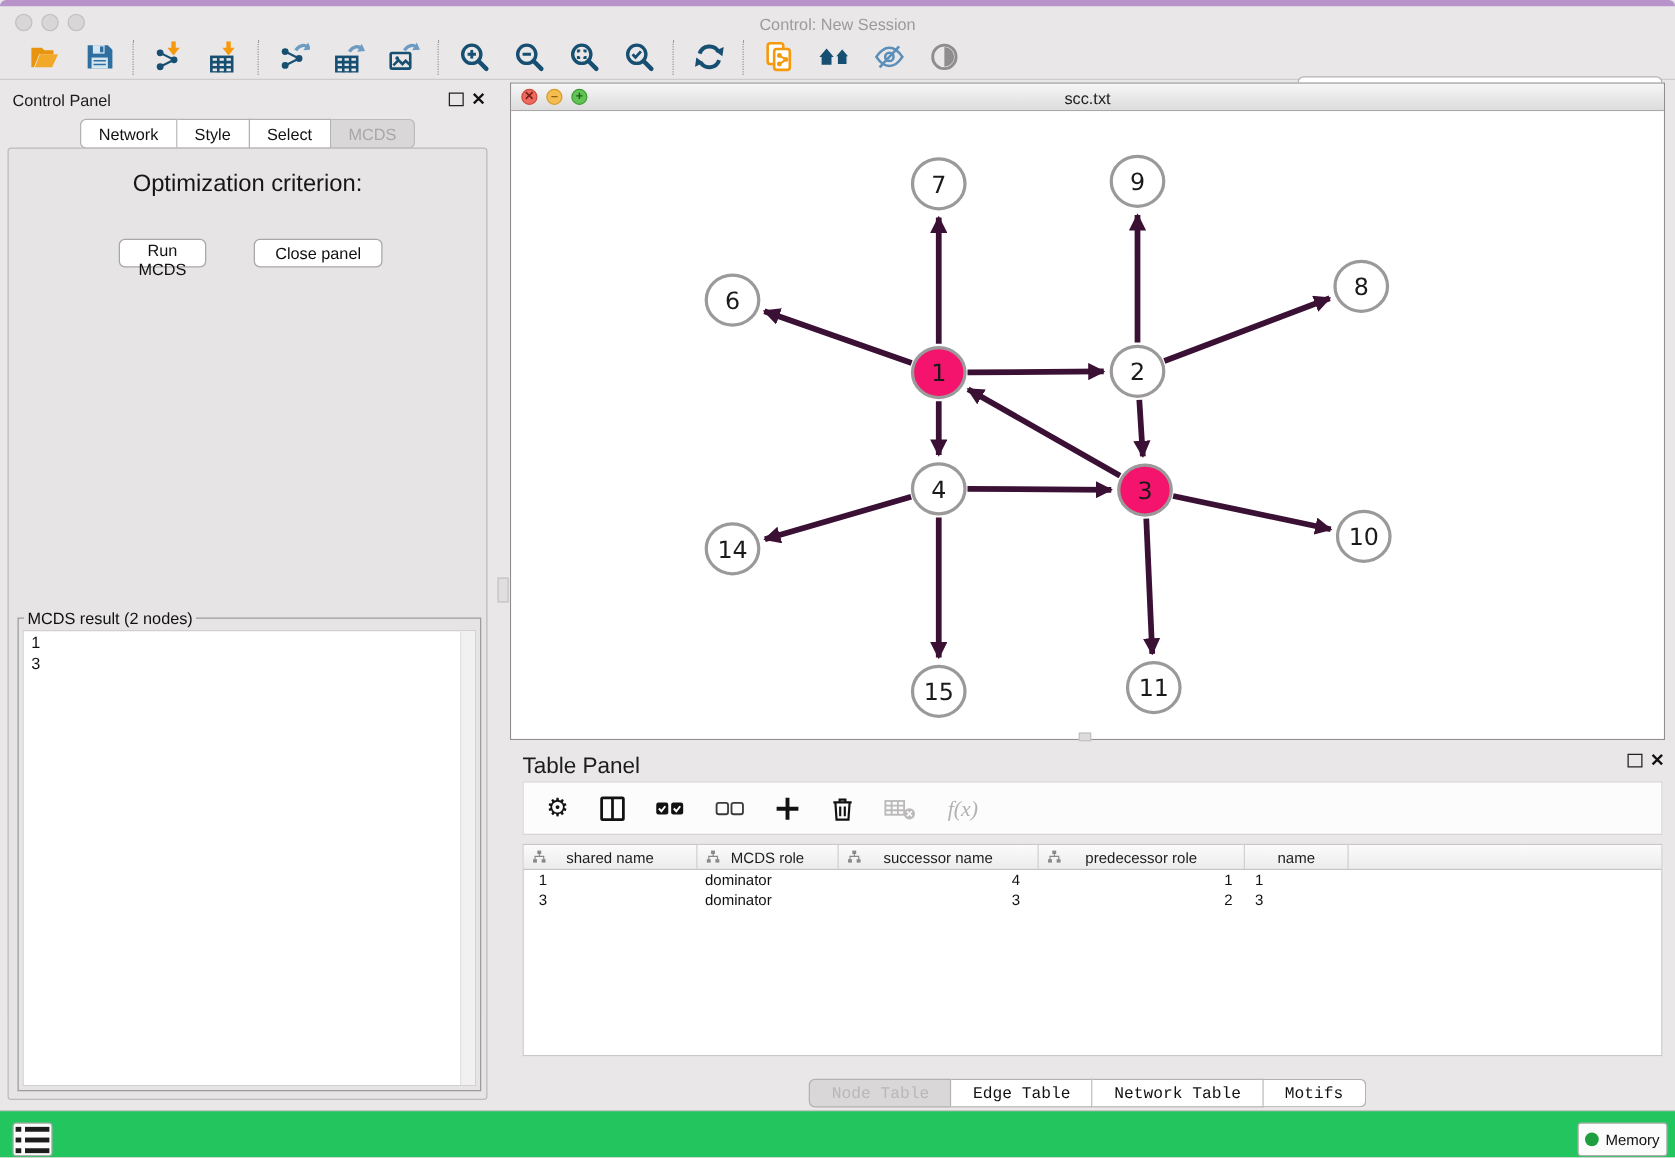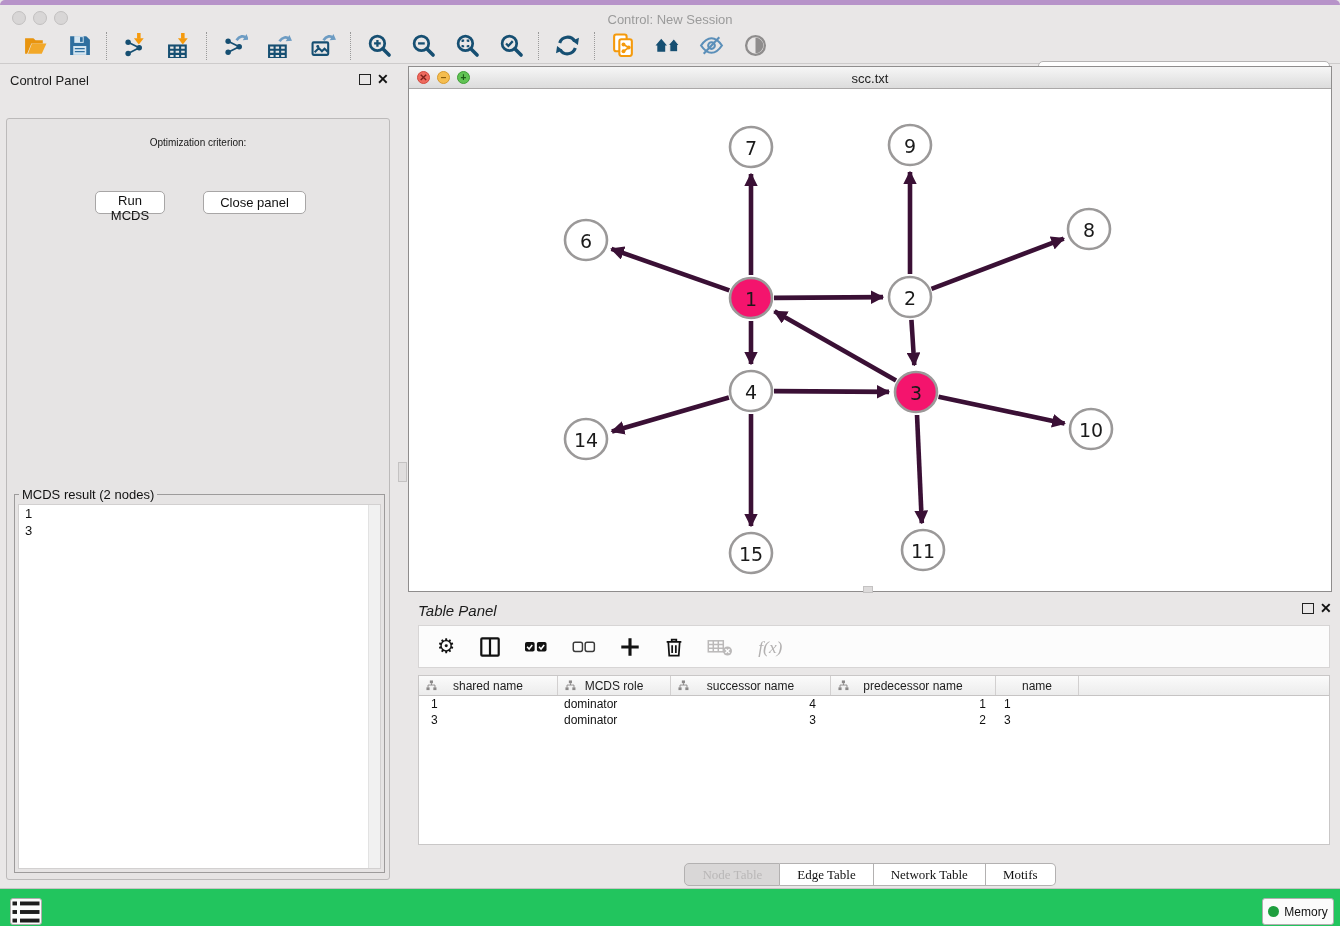--- a/index.html
+++ b/index.html
@@ -30,21 +30,21 @@
   .panel-float{width:12px;height:11px;border:1.5px solid #222;box-sizing:border-box;background:transparent;display:inline-block;}
   .panel-close{font-size:14px;font-weight:bold;color:#111;line-height:12px;}
   #cp-float{left:359px;top:11px;}
   #cp-close{left:377px;top:10px;}
   #cp-tabs{left:0;top:32px;width:396px;height:24px;display:flex;justify-content:center;}
   .cp-tab{height:24px;font-size:13px;padding:0 14px;background:#fff;border:1px solid #b3b1b1;border-left:none;color:#111;cursor:pointer;font-family:"Liberation Sans",sans-serif;}
   .cp-tab:first-child{border-left:1px solid #b3b1b1;border-radius:5px 0 0 5px;}
   .cp-tab:last-child{border-radius:0 5px 5px 0;}
   .cp-tab.active{background:#d9d7d7;color:#a9a7a7;border-color:#bdbbbb;}
   #cp-box{left:6px;top:55px;width:384px;height:762px;background:#e6e4e4;border:1px solid #bcbaba;border-radius:3px;box-sizing:border-box;}
-  #opt-label{left:0;top:74px;width:396px;text-align:center;font-size:10px;color:#161616;}
+  #opt-label{left:0;top:74px;width:396px;text-align:center;font-size:19px;color:#161616;}
   #opt-select{left:45px;top:95px;width:310px;height:23px;background:#fff;border:1px solid #aaa8a8;border-radius:5px;box-sizing:border-box;display:flex;align-items:center;cursor:pointer;}
   #opt-select .sel-text{flex:1;font-size:13px;padding-left:10px;color:#111;}
   #opt-select svg{width:9px;height:15px;margin-right:8px;}
   .cp-btn{position:absolute;height:23px;background:#fff;border:1px solid #a8a6a6;border-radius:5px;font-size:13px;color:#111;cursor:pointer;font-family:"Liberation Sans",sans-serif;}
   #run-btn{left:95px;top:128px;width:70px;}
   #closep-btn{left:203px;top:128px;width:103px;}
   #result-fs{left:14px;top:424px;width:369px;height:384px;border:1px solid #9d9b9b;margin:0;padding:0;background:#e6e4e4;}
   #result-fs legend{font-size:13px;color:#111;padding:0 3px;margin-left:4px;}
   #result-body{position:absolute;left:3px;right:3px;top:2px;bottom:3px;background:#fff;border:1px solid #d2d0d0;overflow:hidden;}
   .result-line{font-size:13px;color:#111;line-height:17px;padding-left:6px;}
@@ -59,35 +59,35 @@
   #net-titlebar{left:0;top:0;width:922px;height:22px;background:linear-gradient(#f6f6f6,#dcdcdc);border-bottom:1px solid #aaa8a8;box-sizing:border-box;}
   .tl{position:absolute;top:4px;width:13px;height:13px;border-radius:50%;box-sizing:border-box;font-size:10px;font-weight:bold;text-align:center;line-height:12px;}
   #tl-close{left:8px;background:#ee6a5e;border:1px solid #d2493e;color:#7e211b;}
   #tl-min{left:28px;background:#f5bd4f;border:1px solid #d89b2d;color:#8a5d0b;}
   #tl-max{left:48px;background:#61c354;border:1px solid #3f9e36;color:#1d5c17;}
   #net-title{left:0;top:4px;width:922px;text-align:center;font-size:13px;color:#222;}
   #net-canvas{left:0;top:22px;width:922px;height:502px;background:#fff;}
 
   
   #table-panel{left:408px;top:596px;width:924px;height:292px;}
-  #tp-title{left:10px;top:6px;font-size:15px;color:#1c1c1c;font-style:italic;}
+  #tp-title{left:10px;top:6px;font-size:18px;color:#1c1c1c;}
   #tp-float{left:894px;top:7px;}
   #tp-close{left:912px;top:6px;}
   #tp-toolbar{left:10px;top:29px;width:912px;height:43px;background:#fcfcfc;border:1px solid #d7d5d5;box-sizing:border-box;display:flex;align-items:center;gap:22px;padding-left:16px;}
   .tpt-btn{border:none;background:transparent;padding:0;display:flex;align-items:center;justify-content:center;cursor:pointer;min-width:22px;height:26px;}
   .tpt-btn svg{display:block;}
   .tpt-btn.disabled{cursor:default;}
   #tbl{left:10px;top:79px;width:912px;height:170px;background:#fff;border:1px solid #c9c7c7;box-sizing:border-box;}
   #tbl-header{display:flex;height:19px;background:linear-gradient(#fbfbfb,#ececec);border-bottom:1px solid #c6c4c4;}
   .th{position:relative;box-sizing:border-box;border-right:1px solid #d2d0d0;display:flex;align-items:center;justify-content:center;font-size:12px;color:#1d1d1d;}
   .th .tree{position:absolute;left:7px;top:4px;width:11px;height:11px;}
   .tr{display:flex;height:16px;}
   .td{box-sizing:border-box;font-size:12px;color:#111;line-height:16px;overflow:hidden;white-space:nowrap;}
   #tp-tabs{left:0;top:267px;width:924px;height:23px;display:flex;justify-content:center;}
-  .tp-tab{height:23px;font-size:13px;padding:0 17px;background:#fff;border:1px solid #b3b1b1;border-left:none;color:#111;cursor:pointer;font-family:Liberation Serif, serif;}
+  .tp-tab{height:23px;font-size:13px;padding:0 17px;background:#fff;border:1px solid #b3b1b1;border-left:none;color:#111;cursor:pointer;font-family:Liberation Mono, monospace;}
   .tp-tab:first-child{border-left:1px solid #b3b1b1;border-radius:5px 0 0 5px;}
   .tp-tab:last-child{border-radius:0 5px 5px 0;}
   .tp-tab.active{background:#d9d7d7;color:#b9b7b7;}
 
   
   #status-bar{left:0;top:888px;width:1340px;height:38px;background:#22c55e;border-top:1px solid #c6c4c4;box-sizing:border-box;}
   #list-btn{left:10px;top:9px;width:30px;height:25px;background:#fbfbfb;border:1px solid #b0aeae;border-radius:3px;display:flex;align-items:center;justify-content:center;cursor:pointer;}
   #memory-btn{left:1262px;top:9px;width:70px;height:25px;background:#fbfbfb;border:1px solid #b0aeae;border-radius:3px;display:flex;align-items:center;justify-content:center;gap:5px;font-size:12px;color:#111;cursor:pointer;}
   #memory-dot{width:11px;height:11px;border-radius:50%;}
 </style>
@@ -286,20 +286,26 @@
           <path d="M10 10l4.5 4.5"></path>
         </svg>
       <input id="search-input" placeholder="" style="">
     </div>
   </div>
 
   <div class="abs" id="control-panel">
     <div class="abs" id="cp-title">Control Panel</div>
     <span class="abs panel-float" id="cp-float"></span>
     <span class="abs panel-close" id="cp-close">✕</span>
+    <div class="abs" id="cp-tabs">
+        <button class="cp-tab">Network</button>
+        <button class="cp-tab">Style</button>
+        <button class="cp-tab">Select</button>
+        <button class="cp-tab active">MCDS</button>
+      </div>
     <div class="abs" id="cp-box"></div>
     <div class="abs" id="opt-label">Optimization criterion:</div>
     <button class="cp-btn" id="run-btn">Run MCDS</button>
     <button class="cp-btn" id="closep-btn">Close panel</button>
     <fieldset class="abs" id="result-fs">
       <legend>MCDS result (2 nodes)</legend>
       <div style="position:relative;width:100%;height:100%;">
         <div id="result-body">
           <div id="result-lines">
               <div class="result-line">1</div>
@@ -486,21 +492,21 @@
               </svg></span>
             <span>successor name</span>
           </div>
           <div class="th" style="width: 165px;">
             <span class="tree"><svg viewBox="0 0 12 12" style="width:11px;height:11px">
                 <rect x="4.2" y="0.5" width="3.4" height="3" fill="#8a8888"></rect>
                 <rect x="0.5" y="8" width="3.4" height="3" fill="#8a8888"></rect>
                 <rect x="8" y="8" width="3.4" height="3" fill="#8a8888"></rect>
                 <path d="M6 3.5v2M2.2 8V5.5h7.6V8" stroke="#8a8888" fill="none" stroke-width="1"></path>
               </svg></span>
-            <span>predecessor name</span>
+            <span>predecessor role</span>
           </div>
           <div class="th" style="width: 83px;">
             <span>name</span>
           </div>
           <div class="th" style="flex: 1 1 0%; border-right: none;"></div>
         </div>
       <div id="tbl-rows">
           <div class="tr">
             <div class="td" style="width: 139px; text-align: left; padding-left: 12px; padding-right: 0px;">1</div>
             <div class="td" style="width: 113px; text-align: left; padding-left: 6px; padding-right: 0px;">dominator</div>

